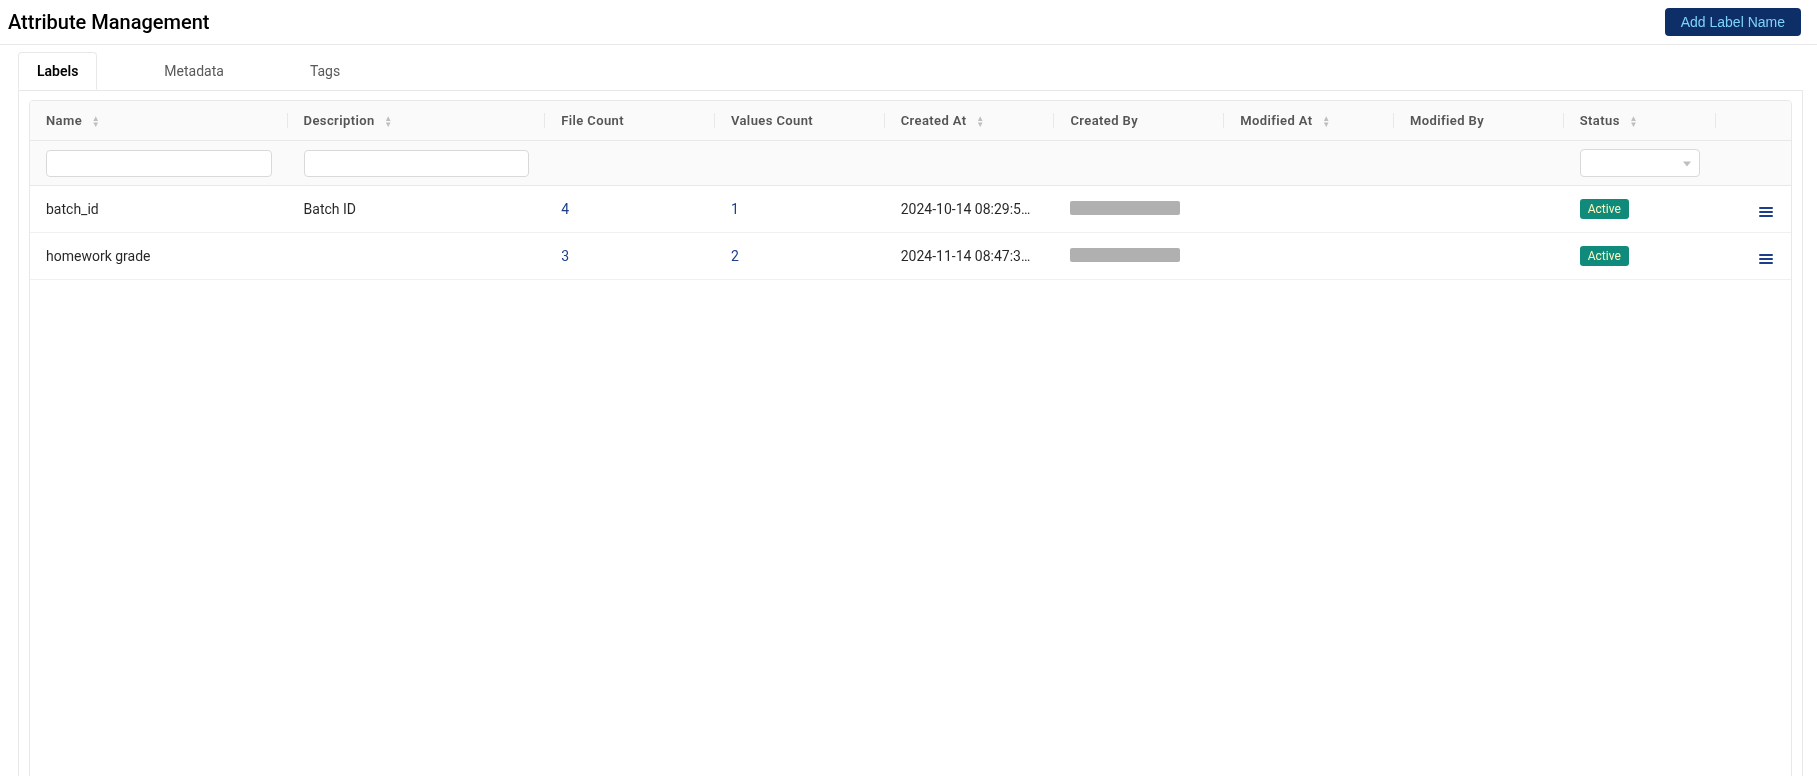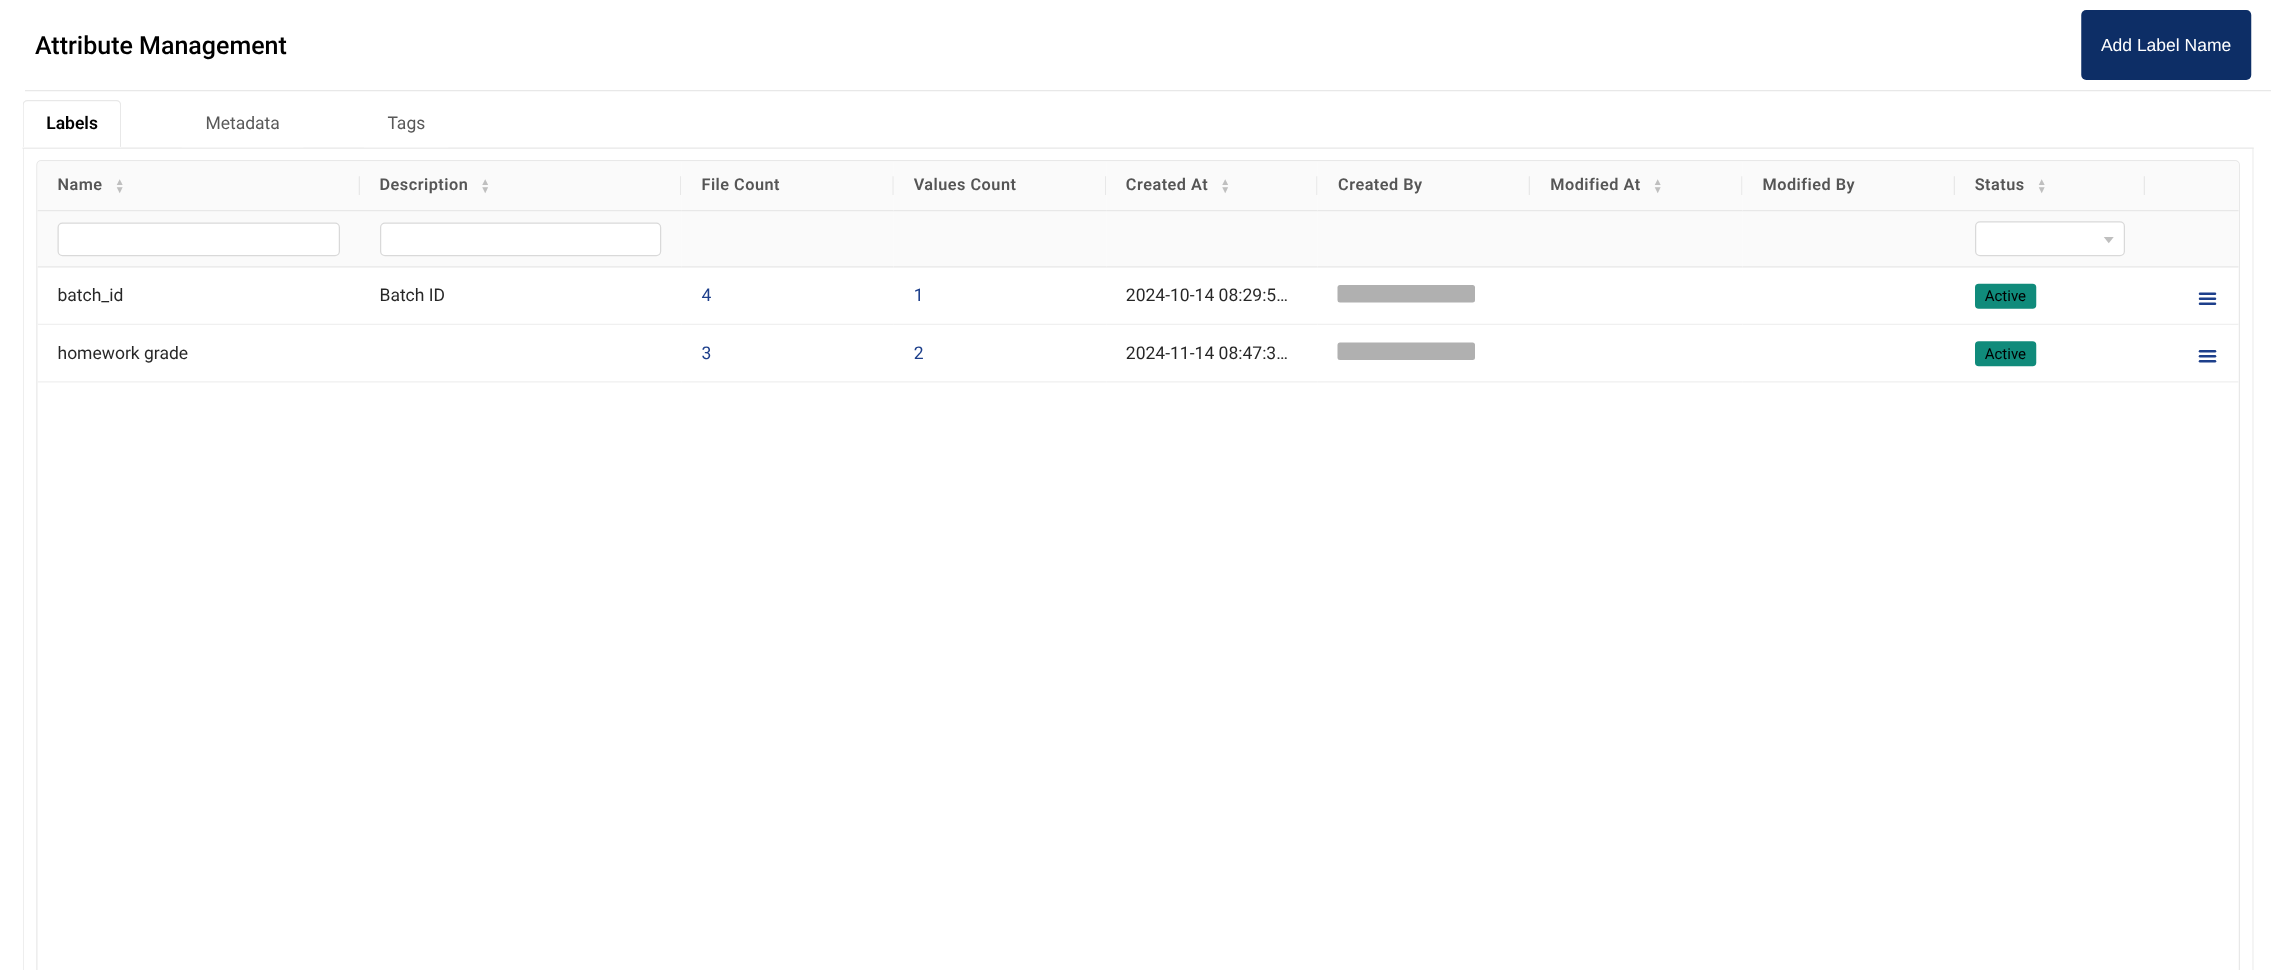--- a/index.html
+++ b/index.html
@@ -9,32 +9,31 @@
     font-size: 14px;
     color: rgba(0,0,0,0.85);
     background: #fff;
   }
   .header-bar {
     display: flex;
     align-items: center;
     justify-content: space-between;
     padding: 8px 16px 8px 8px;
     border-bottom: 1px solid #e8e8e8;
-    margin-left: 20px;
   }
   .page-title {
     font-size: 20px;
     font-weight: 500;
     color: #000;
   }
   .btn-primary {
     background: #0d2e66;
-    color: #ffffff;
+    color: #7dd3fc;
     border: none;
-    padding: 20px 16px;
+    padding: 6px 16px;
     border-radius: 4px;
     font-size: 14px;
     cursor: pointer;
   }
   .content-area {
     padding: 6px 14px 16px 18px;
   }
   .tabs {
     display: flex;
     border-bottom: 1px solid #e8e8e8;
@@ -147,21 +146,21 @@
     border-right: 4px solid transparent;
     border-top: 5px solid #bfbfbf;
   }
   .link-val {
     color: #1d3f8b;
     cursor: pointer;
   }
   .badge-active {
     display: inline-block;
     background: #108b7b;
-    color: #000000;
+    color: #fef9c3;
     font-size: 12px;
     padding: 3px 8px;
     border-radius: 3px;
   }
   .redacted {
     display: inline-block;
     background: #b0b0b0;
     height: 14px;
     width: 110px;
     border-radius: 2px;

